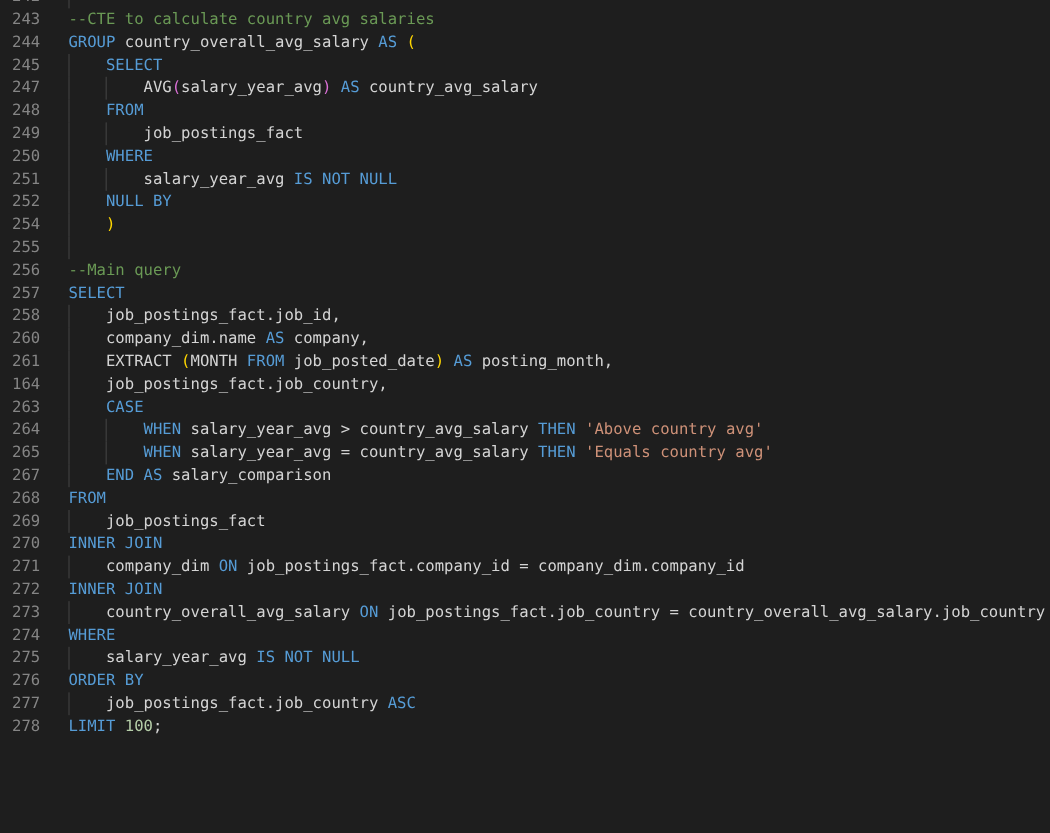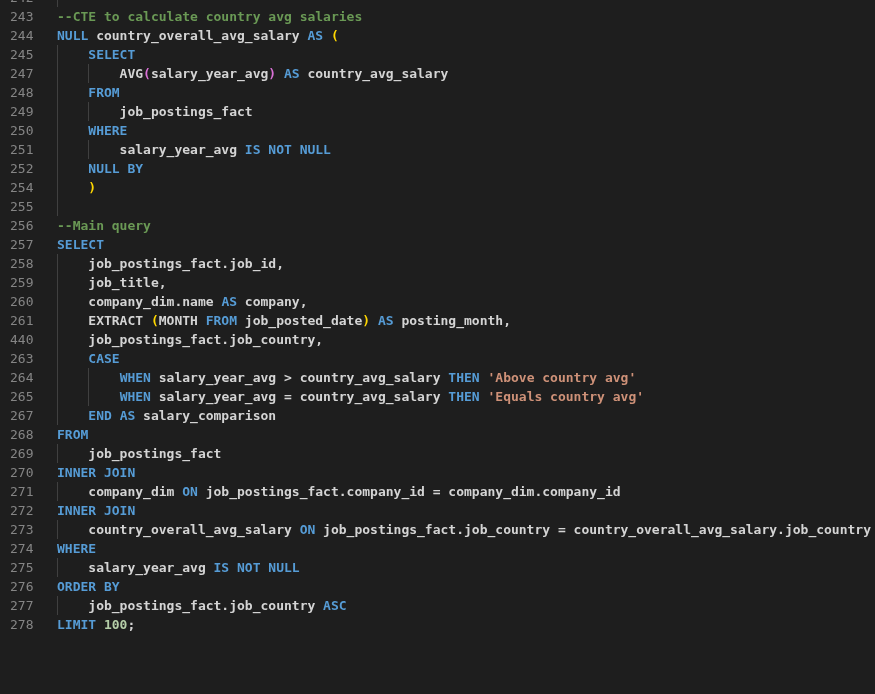--- a/index.html
+++ b/index.html
@@ -39,21 +39,20 @@
     margin-left: 10px;
     text-align: center;
     color: var(--c-ln);
     user-select: none;
   }
   .code {
     flex: 0 0 auto;
     margin-left: 24px;
     white-space: pre;
     color: var(--c-fg);
-    font-weight: bold;
   }
   .guide {
     position: absolute;
     top: 0;
     width: 1px;
     height: 19px;
     background: var(--c-guide);
   }
   .g0 { left: 57px; }
   .g1 { left: 88px; }
@@ -65,37 +64,36 @@
   .tk-b1 { color: var(--c-b1); }
   .tk-b2 { color: var(--c-b2); }
 </style>
 </head>
 <body style="background: rgb(30, 30, 30);">
 
 <div id="editor">
   <div id="lines">
       <div class="row"><div class="guide g0"></div><div class="ln">242</div><div class="code"></div></div>
       <div class="row"><div class="ln">243</div><div class="code"><span class="tk-cm">--CTE to calculate country avg salaries</span></div></div>
-      <div class="row"><div class="ln">244</div><div class="code"><span class="tk-kw">NULL</span><span class="tk-txt"> country_overall_avg_salary </span><span class="tk-kw">AS</span><span class="tk-txt"> </span><span class="tk-b1">(</span></div></div>
+      <div class="row"><div class="ln">244</div><div class="code"><span class="tk-kw">GROUP</span><span class="tk-txt"> country_overall_avg_salary </span><span class="tk-kw">AS</span><span class="tk-txt"> </span><span class="tk-b1">(</span></div></div>
       <div class="row"><div class="guide g0"></div><div class="ln">245</div><div class="code"><span class="tk-txt">    </span><span class="tk-kw">SELECT</span></div></div>
       <div class="row"><div class="guide g0"></div><div class="guide g1"></div><div class="ln">247</div><div class="code"><span class="tk-txt">        AVG</span><span class="tk-b2">(</span><span class="tk-txt">salary_year_avg</span><span class="tk-b2">)</span><span class="tk-txt"> </span><span class="tk-kw">AS</span><span class="tk-txt"> country_avg_salary</span></div></div>
       <div class="row"><div class="guide g0"></div><div class="ln">248</div><div class="code"><span class="tk-txt">    </span><span class="tk-kw">FROM</span></div></div>
       <div class="row"><div class="guide g0"></div><div class="guide g1"></div><div class="ln">249</div><div class="code"><span class="tk-txt">        job_postings_fact</span></div></div>
       <div class="row"><div class="guide g0"></div><div class="ln">250</div><div class="code"><span class="tk-txt">    </span><span class="tk-kw">WHERE</span></div></div>
       <div class="row"><div class="guide g0"></div><div class="guide g1"></div><div class="ln">251</div><div class="code"><span class="tk-txt">        salary_year_avg </span><span class="tk-kw">IS NOT NULL</span></div></div>
       <div class="row"><div class="guide g0"></div><div class="ln">252</div><div class="code"><span class="tk-txt">    </span><span class="tk-kw">NULL BY</span></div></div>
       <div class="row"><div class="guide g0"></div><div class="ln">254</div><div class="code"><span class="tk-txt">    </span><span class="tk-b1">)</span></div></div>
       <div class="row"><div class="guide g0"></div><div class="ln">255</div><div class="code"></div></div>
       <div class="row"><div class="ln">256</div><div class="code"><span class="tk-cm">--Main query</span></div></div>
       <div class="row"><div class="ln">257</div><div class="code"><span class="tk-kw">SELECT</span></div></div>
       <div class="row"><div class="guide g0"></div><div class="ln">258</div><div class="code"><span class="tk-txt">    job_postings_fact.job_id,</span></div></div>
-      <div class="row"><div class="guide g0"></div><div class="ln">259</div><div class="code"><span class="tk-txt">    job_title,</span></div></div>
       <div class="row"><div class="guide g0"></div><div class="ln">260</div><div class="code"><span class="tk-txt">    company_dim.name </span><span class="tk-kw">AS</span><span class="tk-txt"> company,</span></div></div>
       <div class="row"><div class="guide g0"></div><div class="ln">261</div><div class="code"><span class="tk-txt">    EXTRACT </span><span class="tk-b1">(</span><span class="tk-txt">MONTH </span><span class="tk-kw">FROM</span><span class="tk-txt"> job_posted_date</span><span class="tk-b1">)</span><span class="tk-txt"> </span><span class="tk-kw">AS</span><span class="tk-txt"> posting_month,</span></div></div>
-      <div class="row"><div class="guide g0"></div><div class="ln">440</div><div class="code"><span class="tk-txt">    job_postings_fact.job_country,</span></div></div>
+      <div class="row"><div class="guide g0"></div><div class="ln">164</div><div class="code"><span class="tk-txt">    job_postings_fact.job_country,</span></div></div>
       <div class="row"><div class="guide g0"></div><div class="ln">263</div><div class="code"><span class="tk-txt">    </span><span class="tk-kw">CASE</span></div></div>
       <div class="row"><div class="guide g0"></div><div class="guide g1"></div><div class="ln">264</div><div class="code"><span class="tk-txt">        </span><span class="tk-kw">WHEN</span><span class="tk-txt"> salary_year_avg &gt; country_avg_salary </span><span class="tk-kw">THEN</span><span class="tk-txt"> </span><span class="tk-st">'Above country avg'</span></div></div>
       <div class="row"><div class="guide g0"></div><div class="guide g1"></div><div class="ln">265</div><div class="code"><span class="tk-txt">        </span><span class="tk-kw">WHEN</span><span class="tk-txt"> salary_year_avg = country_avg_salary </span><span class="tk-kw">THEN</span><span class="tk-txt"> </span><span class="tk-st">'Equals country avg'</span></div></div>
       <div class="row"><div class="guide g0"></div><div class="ln">267</div><div class="code"><span class="tk-txt">    </span><span class="tk-kw">END</span><span class="tk-txt"> </span><span class="tk-kw">AS</span><span class="tk-txt"> salary_comparison</span></div></div>
       <div class="row"><div class="ln">268</div><div class="code"><span class="tk-kw">FROM</span></div></div>
       <div class="row"><div class="guide g0"></div><div class="ln">269</div><div class="code"><span class="tk-txt">    job_postings_fact</span></div></div>
       <div class="row"><div class="ln">270</div><div class="code"><span class="tk-kw">INNER JOIN</span></div></div>
       <div class="row"><div class="guide g0"></div><div class="ln">271</div><div class="code"><span class="tk-txt">    company_dim </span><span class="tk-kw">ON</span><span class="tk-txt"> job_postings_fact.company_id = company_dim.company_id</span></div></div>
       <div class="row"><div class="ln">272</div><div class="code"><span class="tk-kw">INNER JOIN</span></div></div>
       <div class="row"><div class="guide g0"></div><div class="ln">273</div><div class="code"><span class="tk-txt">    country_overall_avg_salary </span><span class="tk-kw">ON</span><span class="tk-txt"> job_postings_fact.job_country = country_overall_avg_salary.job_country</span></div></div>

